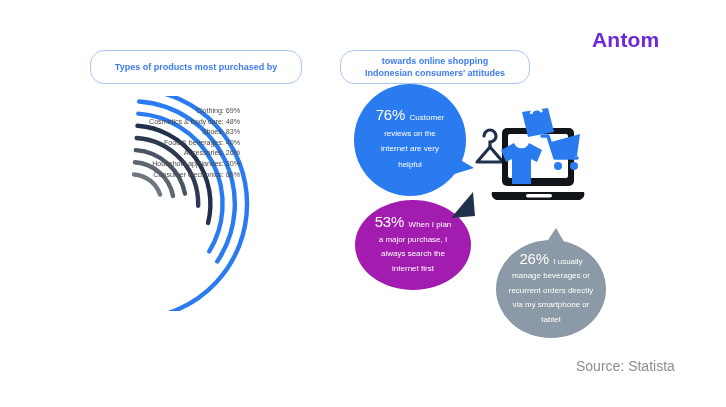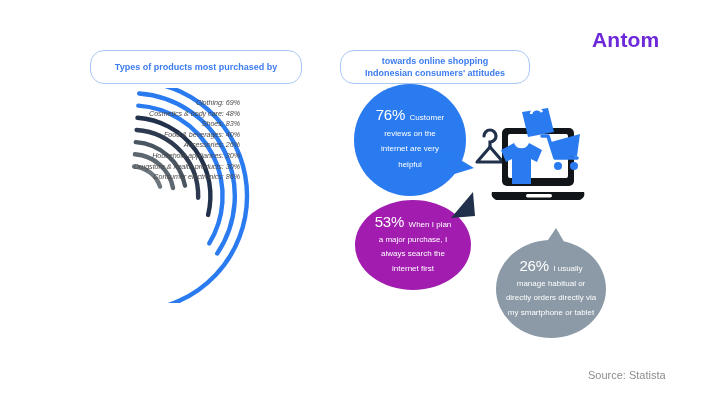--- a/index.html
+++ b/index.html
@@ -56,24 +56,23 @@
     justify-content: center;
     padding: 3px 8px;
   }
   #pill-left  { left: 90px;  top: 50px; width: 212px; height: 34px; }
   #pill-right { left: 340px; top: 50px; width: 190px; height: 34px; }
 
   
   #left-chart {
     position: absolute;
     left: 88px;
-    top: 90px;
+    top: 98px;
     width: 220px;
     height: 215px;
-    font-style: italic;
   }
   #arc-labels {
     position: absolute;
     left: 0px;
     top: 8px;
     width: 152px;
     text-align: right;
   }
   .arc-label {
     font-size: 7.2px;
@@ -135,25 +134,24 @@
     left: 496px; top: 240px; width: 110px; height: 98px;
     background: #8b9aa6;
   }
   #bubble-34 .btext { padding: 0 8px; }
 
   .tail { position: absolute; }
 
   
   #source {
     position: absolute;
-    left: 588px;
+    left: 576px;
     top: 358px;
-    font-size: 11px;
+    font-size: 14px;
     color: #8d8d8d;
-    margin-top: 11px;
   }
 </style>
 </head>
 <body>
 
 <div id="stage">
 
   <div id="logo">
     <span class="logo-text">Antom</span>
   </div>
@@ -182,21 +180,20 @@
         <path d="M 24.92 66.30 A 41.80000000000001 41.80000000000001 0 0 1 63.03 100.02" fill="none" stroke="#5d6770" stroke-width="4.4" stroke-linecap="round"></path>
         <path d="M 24.06 78.47 A 29.60000000000001 29.60000000000001 0 0 1 50.07 98.61" fill="none" stroke="#6e777e" stroke-width="4.4" stroke-linecap="round"></path>
       </svg>
     <div id="arc-labels">
         <div class="arc-label">Clothing: 69%</div>
         <div class="arc-label">Cosmetics &amp; body care: 48%</div>
         <div class="arc-label">Shoes: 83%</div>
         <div class="arc-label">Food &amp; beverages: 40%</div>
         <div class="arc-label">Accessories: 26%</div>
         <div class="arc-label">Household appliances: 30%</div>
-        <div class="arc-label">Drugstore &amp; health products: 30%</div>
         <div class="arc-label">Consumer electronics: 86%</div>
       </div>
   </div>
 
   <div id="illus">
     <svg width="125" height="115" viewBox="0 0 125 115">
 
       <g>
         <path d="M14 30 a6 6 0 1 1 6 6 v5" fill="none" stroke="#22314b" stroke-width="3.2" stroke-linecap="round"></path>
         <path d="M20 41 L7 56 h26 z" fill="none" stroke="#22314b" stroke-width="3.2" stroke-linejoin="round"></path>
@@ -246,19 +243,19 @@
       <span class="body">When I plan a major purchase, I always search the internet first</span>
     </div>
   </div>
 
   <div class="bubble" id="bubble-34">
     <svg class="tail" style="left:42px; top:-14px;" width="34" height="30" viewBox="0 0 34 30">
       <path d="M2 26 L18 2 L32 26 z" fill="#8b9aa6"></path>
     </svg>
     <div class="btext">
       <span class="pct">26%</span>
-      <span class="body">I usually manage habitual or directly orders directly via my smartphone or tablet</span>
+      <span class="body">I usually manage beverages or recurrent orders directly via my smartphone or tablet</span>
     </div>
   </div>
 
   <div id="source">Source: Statista</div>
 
 </div>
 
 </body></html>

